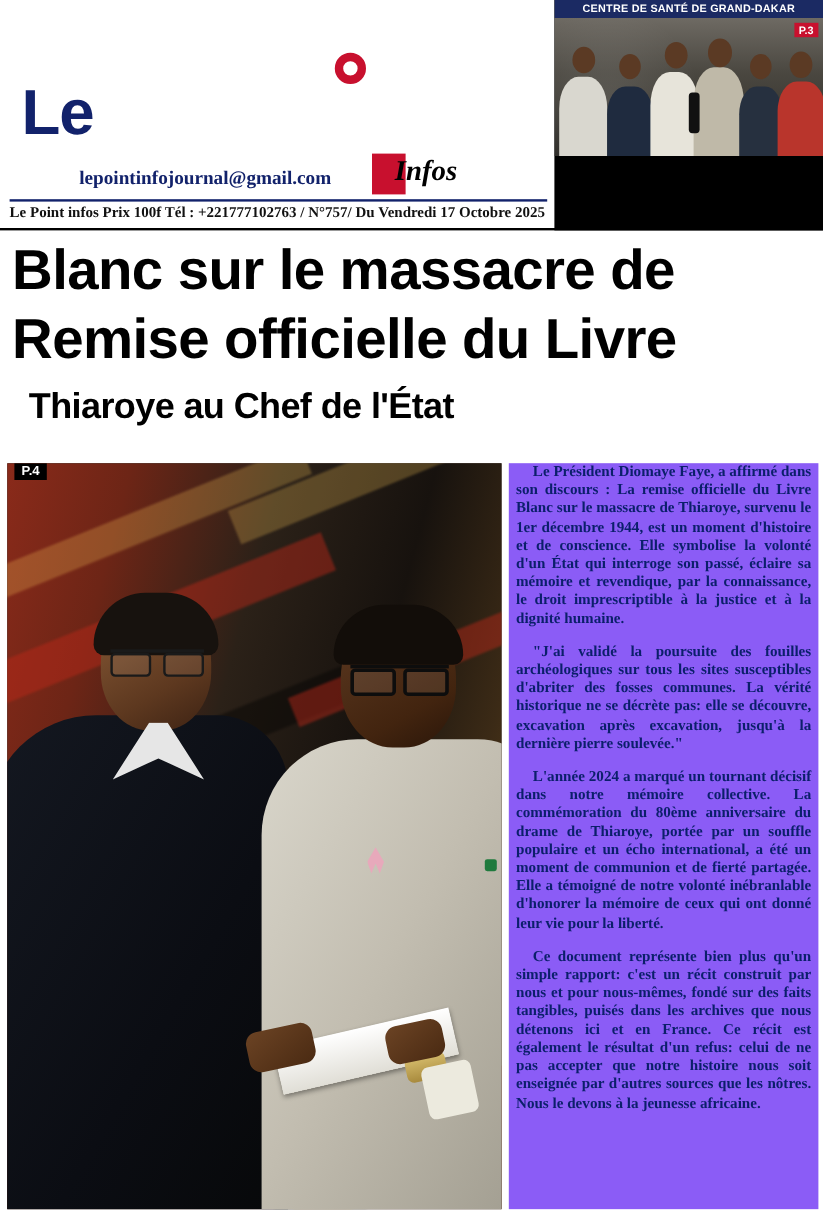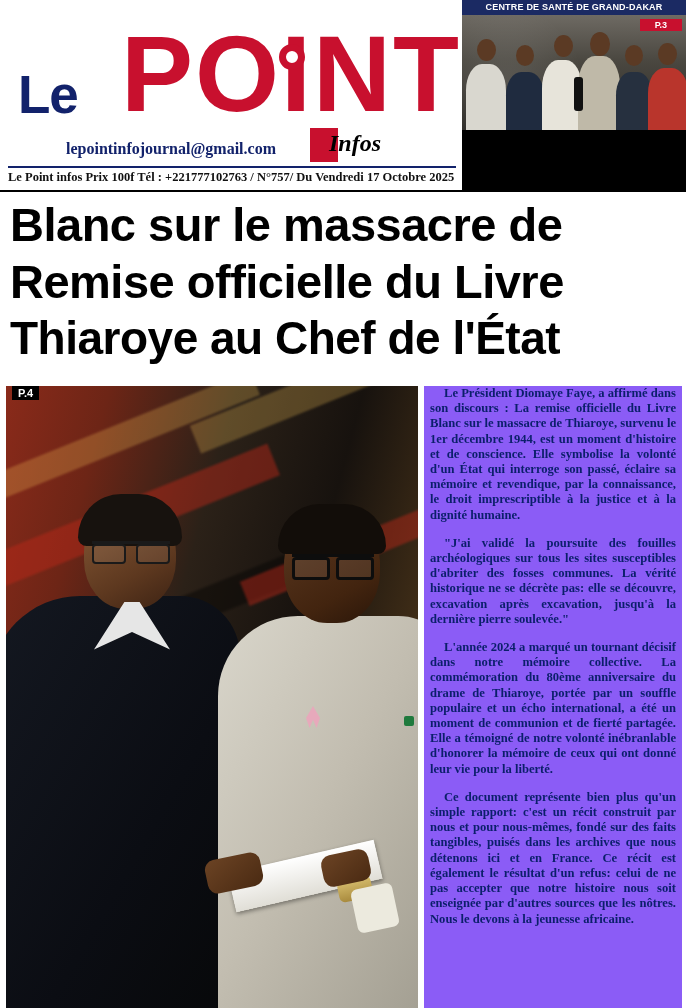--- a/index.html
+++ b/index.html
@@ -166,21 +166,21 @@
     background: #5b3a24;
   }
   .topbox-p3 {
     position: absolute;
     right: 4px;
     top: 19px;
     background: #c8102e;
     color: #fff;
     font-size: 9px;
     font-weight: bold;
-    padding: 1px 15px;
+    padding: 1px 4px;
   }
   .topbox-caption {
     position: absolute;
     left: 0;
     top: 130px;
     width: 224px;
     height: 62px;
     background: #000;
     color: #fff;
     font-family: "Liberation Serif", serif;
@@ -205,21 +205,21 @@
   }
   .headline-line {
     font-family: "Liberation Sans", sans-serif;
     font-weight: bold;
     font-size: 47px;
     line-height: 57px;
     color: #000;
     letter-spacing: -0.5px;
     white-space: nowrap;
   }
-  .headline-line.l3 { font-size: 46px; }
+  .headline-line.l3 { font-size: 30px; margin-left: 14px; }
 
   
   .content {
     position: absolute;
     left: 0;
     top: 386px;
     width: 686px;
     height: 622px;
   }
   .photo {
@@ -473,21 +473,20 @@
 </style>
 </head>
 <body>
 
 <div class="page">
 
   <div class="masthead">
     <div class="logo-area">
       <div class="logo-line">
         <span class="logo-le">Le</span>
-        <span class="logo-point">POINT</span>
         <span class="logo-dot"></span>
       </div>
       <div class="logo-red-square"></div>
       <div class="logo-infos">Infos</div>
       <div class="logo-email">lepointinfojournal@gmail.com</div>
       <div class="logo-rule"></div>
       <div class="logo-strap">Le Point infos Prix 100f Tél : +221777102763 / N°757/ Du Vendredi 17 Octobre 2025</div>
     </div>
 
     <div class="topbox">

